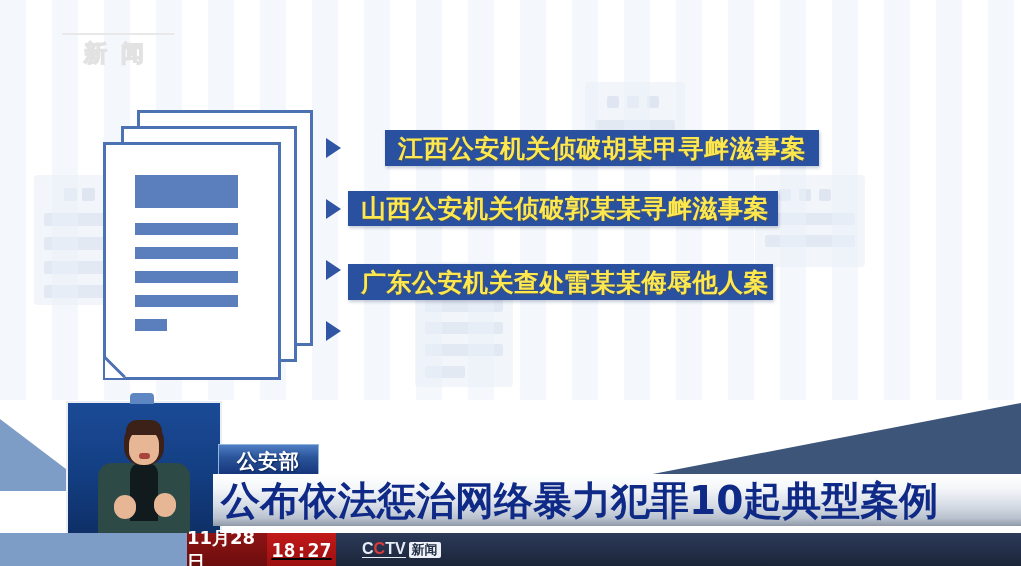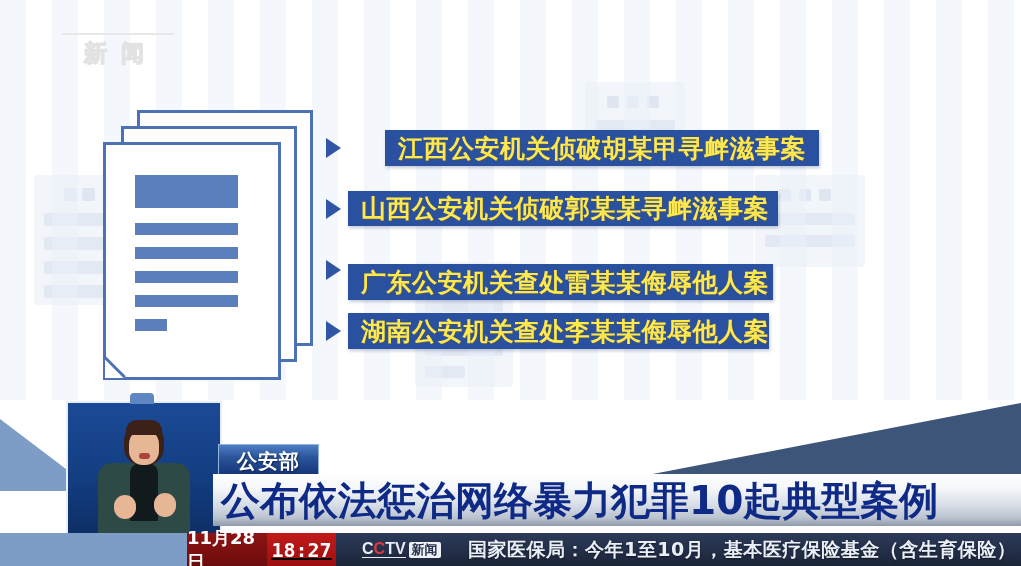--- a/index.html
+++ b/index.html
@@ -232,23 +232,20 @@
   <div class="bar" style="left:348px;top:191px;height:35px;width:430px;">
     <span>山西公安机关侦破郭某某寻衅滋事案</span>
   </div>
 
   <div class="arrow" style="left:326px;top:260px;"></div>
   <div class="bar" style="left:348px;top:252px;height:36px;width:425px;margin-top:12px;">
     <span>广东公安机关查处雷某某侮辱他人案</span>
   </div>
 
   <div class="arrow" style="left:326px;top:321px;"></div>
-  <div class="bar" style="left:348px;top:313px;height:36px;width:421px;">
-    <span>湖南公安机关查处李某某侮辱他人案</span>
-  </div>
 
   <div id="lower">
     <div id="wedge-left"></div>
     <div id="wedge-right"></div>
   </div>
 
   <div id="video">
     <div class="bg"></div>
     <div class="body"></div>
     <div class="shirt"></div>
@@ -274,18 +271,15 @@
     <div id="datebox">
       <span>11月28日</span>
     </div>
     <div id="timebox">
       <span>18:27</span>
     </div>
     <div id="tlogo">
       <div class="tc">C<span class="red">C</span>TV</div>
       <div class="tx">新闻</div>
     </div>
-    <div id="ttext">
-      <span>国家医保局：今年1至10月，基本医疗保险基金（含生育保险）</span>
-    </div>
   </div>
 
 </div>
 
 </body></html>

